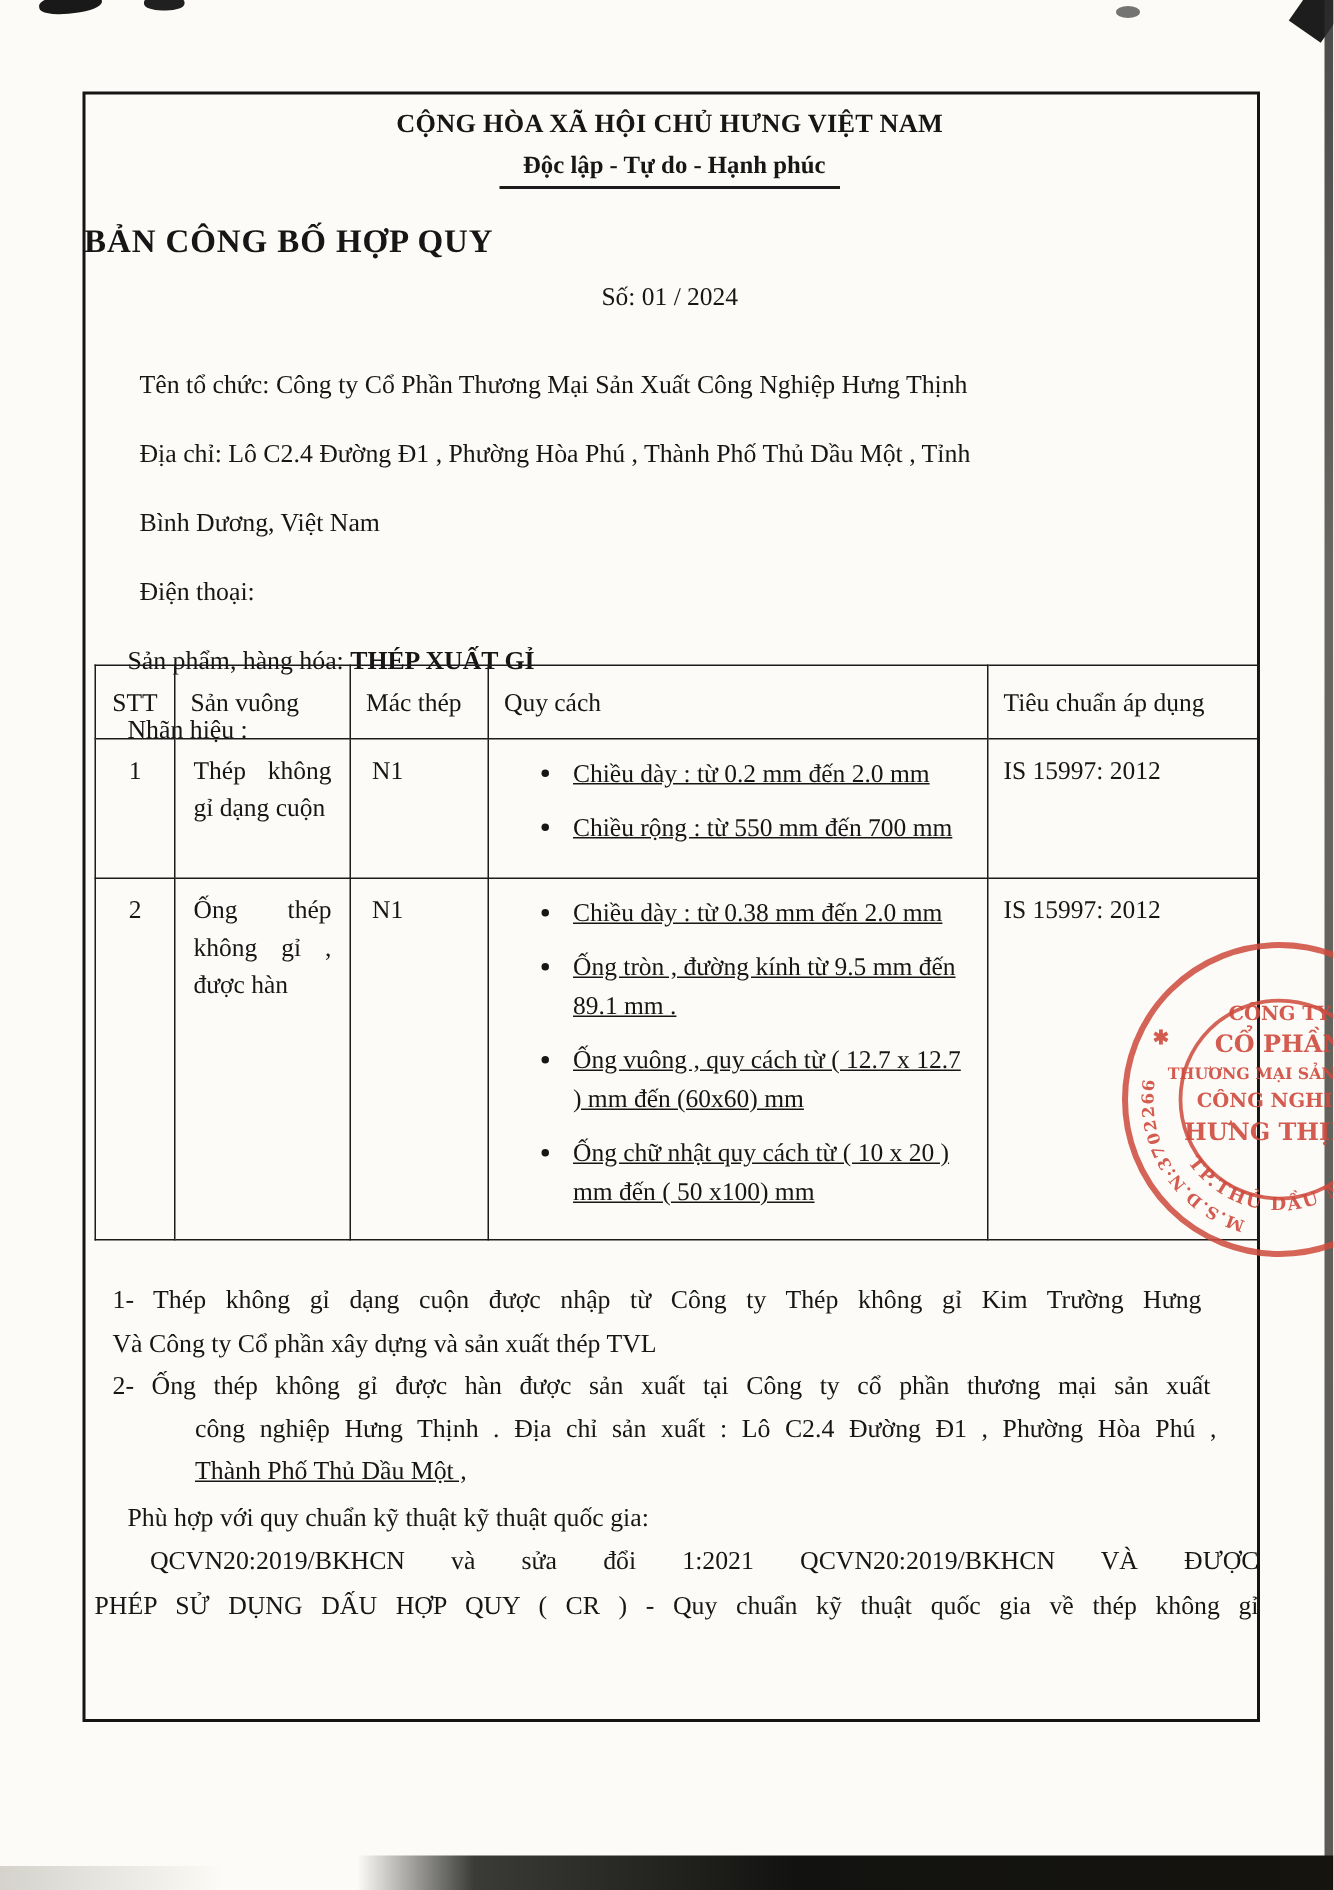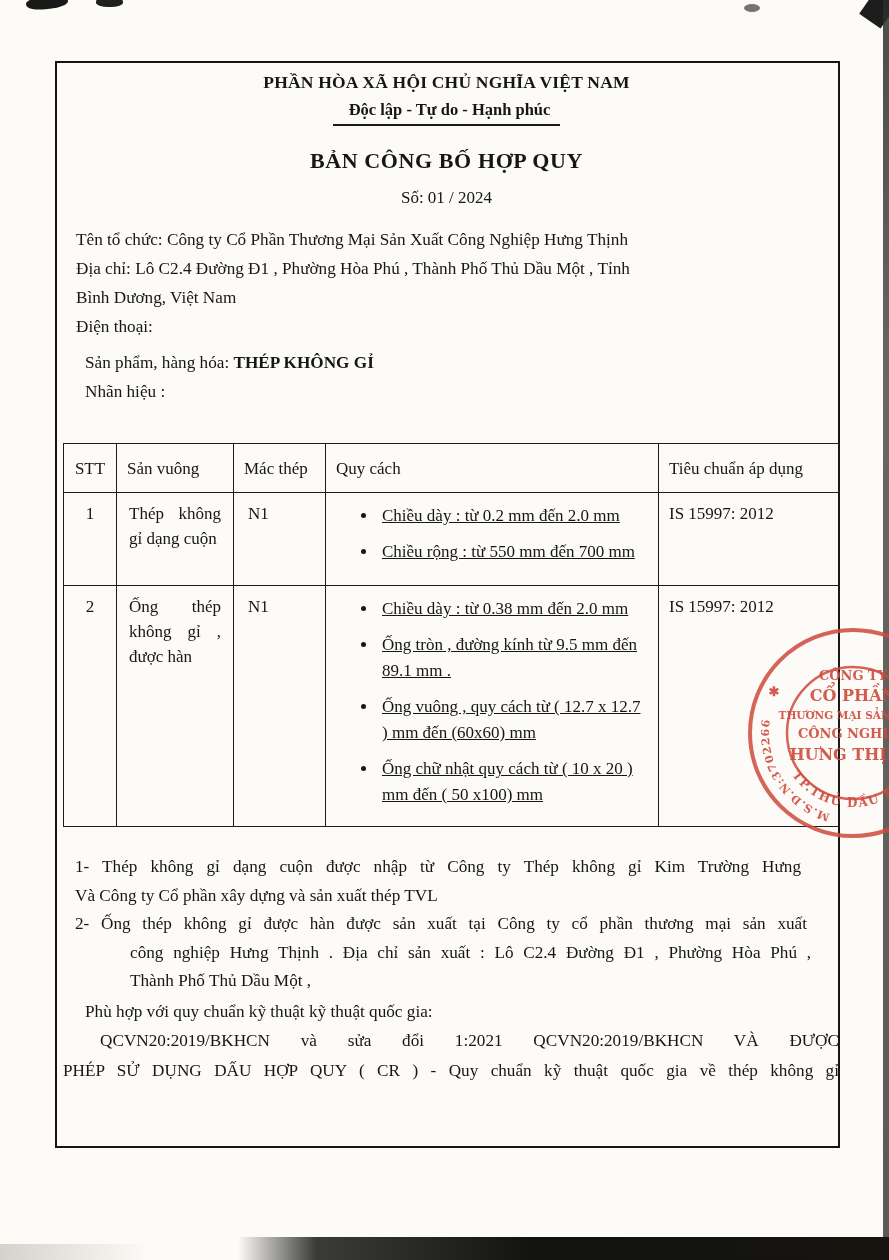--- a/index.html
+++ b/index.html
@@ -9,27 +9,27 @@
     font-family:"Liberation Serif","DejaVu Serif",serif;
   }
   
   .border-box{position:absolute;left:55px;top:61px;width:781px;height:1083px;border:2.5px solid #151515;}
 
   
   .header{position:absolute;left:56px;top:72px;width:781px;text-align:center;}
   .nat-title{font-size:17.5px;font-weight:bold;letter-spacing:.2px;}
   .motto{display:inline-block;margin-top:7px;font-size:16.5px;font-weight:bold;
          border-bottom:2.2px solid #1a1a1a;padding:0 10px 4px 16px;}
-  .doc-title{position:absolute;left:56px;top:148px;width:781px;text-align:center;
+  .doc-title{position:absolute;left:56px;top:148px;width:781px;text-align:left;
              font-size:22px;font-weight:bold;letter-spacing:.6px;}
   .doc-number{position:absolute;left:56px;top:188px;width:781px;text-align:center;font-size:17px;}
 
   
   .info{position:absolute;left:76px;top:225px;width:752px;font-size:17.2px;line-height:29px;}
-  .info p{margin:0;}
+  .info p{margin:17px;}
   .indent{margin-left:9px !important;}
   .gap-top{margin-top:7px !important;}
   .bold{font-weight:bold;}
 
   
   .spec-table{position:absolute;left:63px;top:443px;width:776px;border-collapse:collapse;
               font-size:17px;table-layout:fixed;}
   .spec-table th,.spec-table td{border:1.8px solid #1c1c1c;vertical-align:top;
               padding:8px 10px;font-weight:normal;text-align:left;line-height:25px;}
   .spec-table thead th{vertical-align:middle;height:40px;padding:4px 10px;}
@@ -41,21 +41,21 @@
   .qc-list li{margin-bottom:10px;line-height:26px;padding-left:4px;}
 
   
   .notes{position:absolute;left:75px;top:853px;width:764px;font-size:17.2px;line-height:28.5px;}
   .notes div{margin:0;}
   .note-line{margin-left:30px;}
   .jl{text-align:justify;text-align-last:justify;}
   .n1-l1{width:726px;}
   .n2-l1{width:732px;}
   .n2-l2{margin-left:55px !important;width:681px;}
-  .n2-l3{margin-left:55px !important;}
+  .n2-l3{margin-left:55px !important;text-decoration:underline;}
   .province{margin-top:1px !important;}
   .conf-intro{margin:2px 0 0 10px !important;}
   .conf{margin-left:-12px !important;width:776px;line-height:30px;}
   .conf-l1{padding-left:37px;word-spacing:2px;}
 
   
   .stamp{position:absolute;left:746px;top:626px;width:230px;height:230px;}
 
   
   .artifact{position:absolute;}
@@ -79,33 +79,33 @@
   <div class="artifact mark-b"></div>
   <div class="artifact mark-c"></div>
   <div class="artifact corner-tr"></div>
   <div class="artifact edge-right"></div>
   <div class="artifact bottom-bar"></div>
   <div class="artifact bottom-smudge"></div>
 
   <div class="border-box"></div>
 
   <div class="header">
-    <div class="nat-title">PHẦN HÒA XÃ HỘI CHỦ NGHĨA VIỆT NAM</div>
+    <div class="nat-title">CỘNG HÒA XÃ HỘI CHỦ HƯNG VIỆT NAM</div>
     <div><span class="motto">Độc lập - Tự do - Hạnh phúc</span></div>
   </div>
 
   <div class="doc-title">BẢN CÔNG BỐ HỢP QUY</div>
   <div class="doc-number">Số: 01 / 2024</div>
 
   <div class="info">
     <p>Tên tổ chức: Công ty Cổ Phần Thương Mại Sản Xuất Công Nghiệp Hưng Thịnh</p>
     <p>Địa chỉ: Lô C2.4 Đường Đ1 , Phường Hòa Phú , Thành Phố Thủ Dầu Một , Tỉnh</p>
     <p>Bình Dương, Việt Nam</p>
     <p>Điện thoại:</p>
-    <p class="indent gap-top"><span>Sản phẩm, hàng hóa: </span><span class="bold">THÉP KHÔNG GỈ</span></p>
+    <p class="indent gap-top"><span>Sản phẩm, hàng hóa: </span><span class="bold">THÉP XUẤT GỈ</span></p>
     <p class="indent">Nhãn hiệu :</p>
   </div>
 
   <table class="spec-table">
     <colgroup>
       <col style="width:53px">
         <col style="width:117px">
         <col style="width:92px">
         <col style="width:333px">
         <col style="width:181px">

